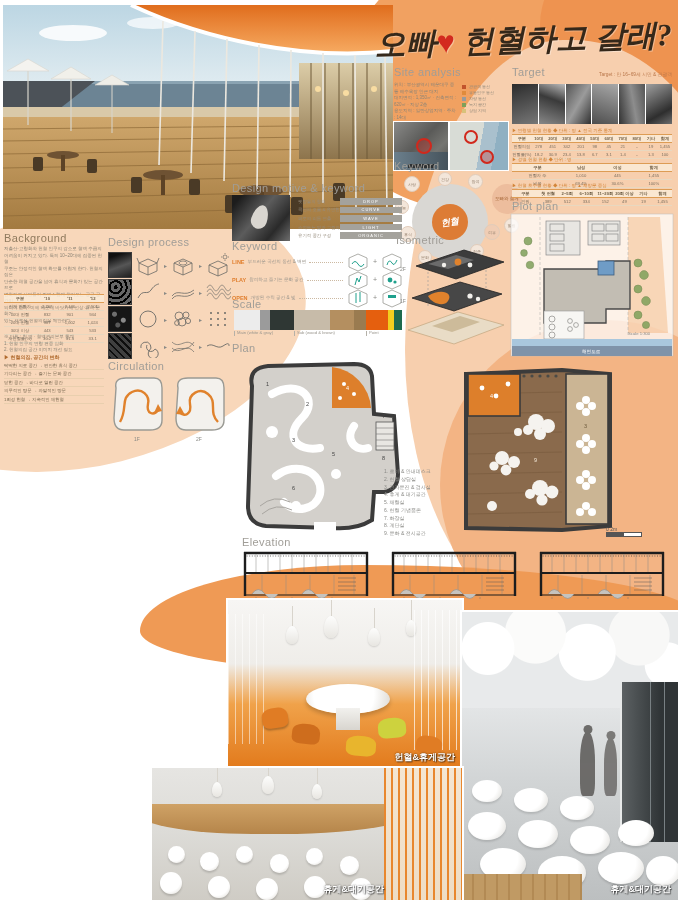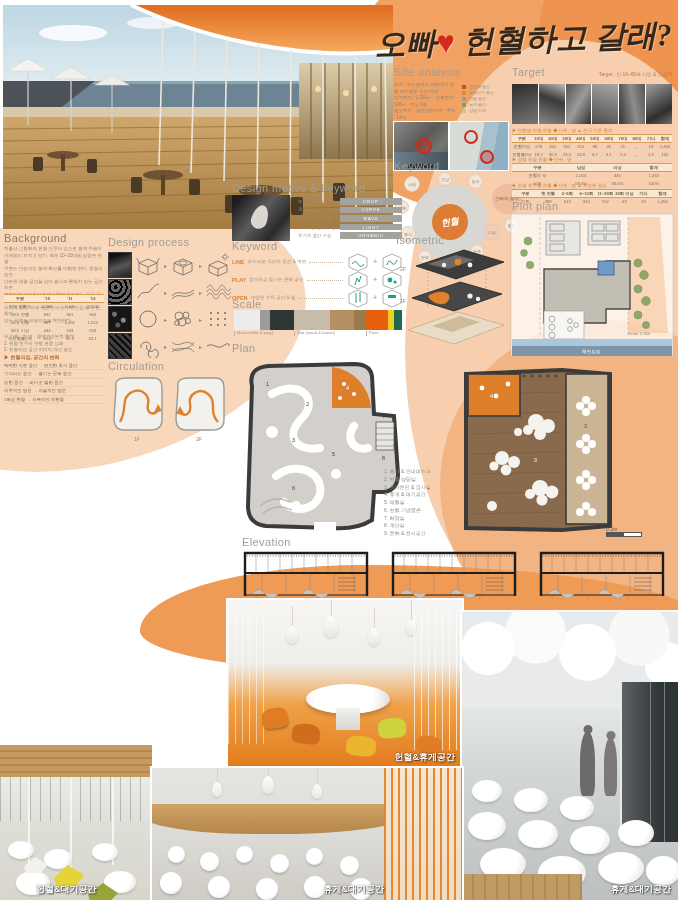--- a/index.html
+++ b/index.html
@@ -838,36 +838,20 @@
     <div class="pouf" style="left:108px;top:214px;width:40px;height:28px;"></div>
     <div class="pouf" style="left:156px;top:208px;width:36px;height:26px;"></div>
     <div class="pouf" style="left:18px;top:236px;width:46px;height:32px;"></div>
     <div class="pouf" style="left:76px;top:244px;width:48px;height:34px;"></div>
     <div class="pouf" style="left:136px;top:240px;width:46px;height:32px;"></div>
     <div class="pouf" style="left:184px;top:244px;width:34px;height:30px;"></div>
     <div class="abs" style="left:0;bottom:0;width:120px;height:26px;background:repeating-linear-gradient(90deg,#c09a64 0 10px,#b28a54 10px 12px);"></div>
     <div class="cap">휴게&amp;대기공간</div>
   </div>
 
-  <div class="render" style="left:0;top:745px;width:152px;height:155px;background:linear-gradient(180deg,#e8eae4 0%,#dfe1da 40%,#d9d5cc 100%);">
-    <div class="abs" style="left:0;top:0;width:152px;height:32px;background:repeating-linear-gradient(180deg,#c49a60 0 5px,#b3874e 5px 7px);"></div>
-    <div class="abs" style="left:0;top:32px;width:152px;height:44px;background:repeating-linear-gradient(90deg,rgba(90,95,80,.35) 0 1px,transparent 1px 10px),linear-gradient(#e9ece5,#dfe2da);"></div>
-    <div class="abs" style="left:28px;top:32px;width:2px;height:88px;background:#f6f5f2;"></div>
-    <div class="abs" style="left:70px;top:32px;width:2px;height:92px;background:#f6f5f2;"></div>
-    <div class="abs" style="left:112px;top:32px;width:2px;height:88px;background:#f6f5f2;"></div>
-    <div class="pouf" style="left:8px;top:96px;width:26px;height:18px;"></div>
-    <div class="pouf" style="left:44px;top:104px;width:28px;height:20px;"></div>
-    <div class="pouf" style="left:92px;top:98px;width:26px;height:18px;"></div>
-    <div class="pouf" style="left:16px;top:126px;width:34px;height:24px;"></div>
-    <div class="pouf" style="left:104px;top:126px;width:32px;height:22px;"></div>
-    <div class="abs" style="left:54px;top:120px;width:30px;height:22px;background:#e3d437;clip-path:polygon(0 60%,45% 0,100% 45%,70% 100%,10% 100%);"></div>
-    <div class="abs" style="left:88px;top:138px;width:30px;height:20px;background:#9aa23c;clip-path:polygon(0 55%,50% 0,100% 50%,68% 100%,8% 100%);"></div>
-    <div class="abs" style="left:24px;top:112px;width:24px;height:16px;background:#f2f1ec;clip-path:polygon(0 60%,45% 0,100% 45%,70% 100%,10% 100%);"></div>
-    <div class="cap" style="right:auto;left:36px;">헌혈&amp;대기공간</div>
-  </div>
 
   <div class="render" style="left:152px;top:768px;width:310px;height:132px;background:linear-gradient(180deg,#e6e5e2 0%,#dddcd8 46%,#cfccc5 100%);">
     <div class="pendant" style="left:60px;top:14px;width:10px;height:15px;"></div>
     <div class="pendant" style="left:110px;top:8px;width:12px;height:18px;"></div>
     <div class="pendant" style="left:160px;top:16px;width:10px;height:15px;"></div>
     <div class="abs" style="left:-20px;top:36px;width:300px;height:30px;background:linear-gradient(180deg,#cfa266,#b5854a);border-radius:0 0 50% 40%/0 0 100% 80%;"></div>
     <div class="abs" style="left:232px;top:0;width:78px;height:132px;background:repeating-linear-gradient(90deg,#e8872e 0 1.5px,rgba(232,135,46,0) 1.5px 7px),linear-gradient(#f4e6d2,#eeddC5);"></div>
     <div class="stool" style="left:16px;top:78px;"></div>
     <div class="stool" style="left:48px;top:84px;width:19px;height:19px;"></div>
     <div class="stool" style="left:84px;top:78px;"></div>

